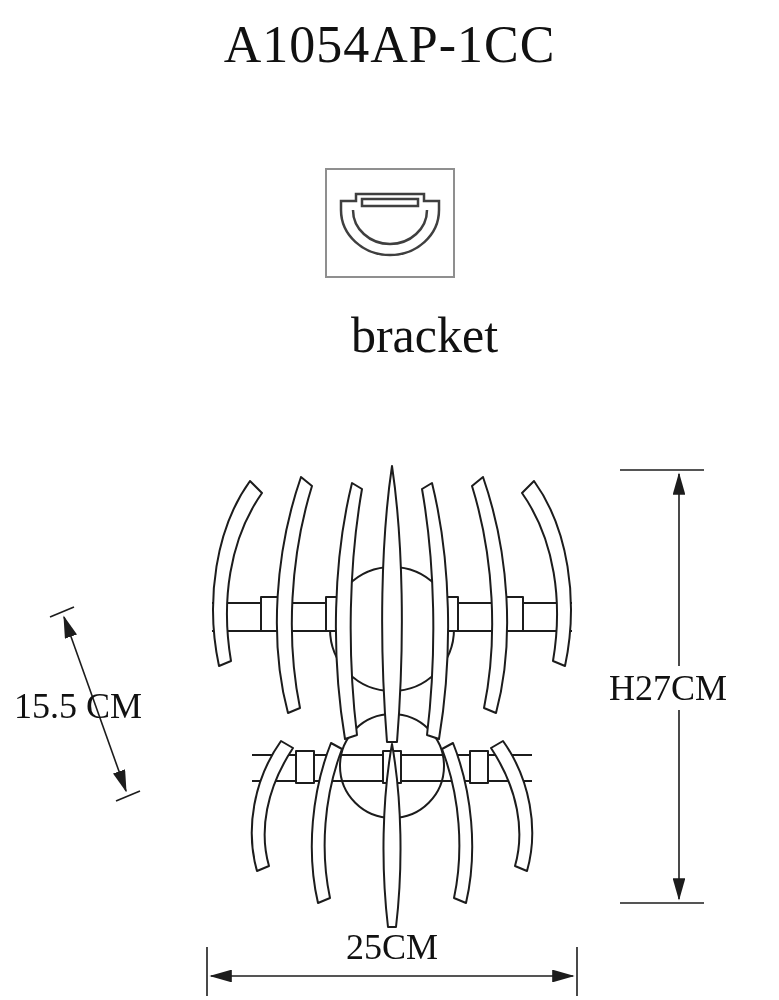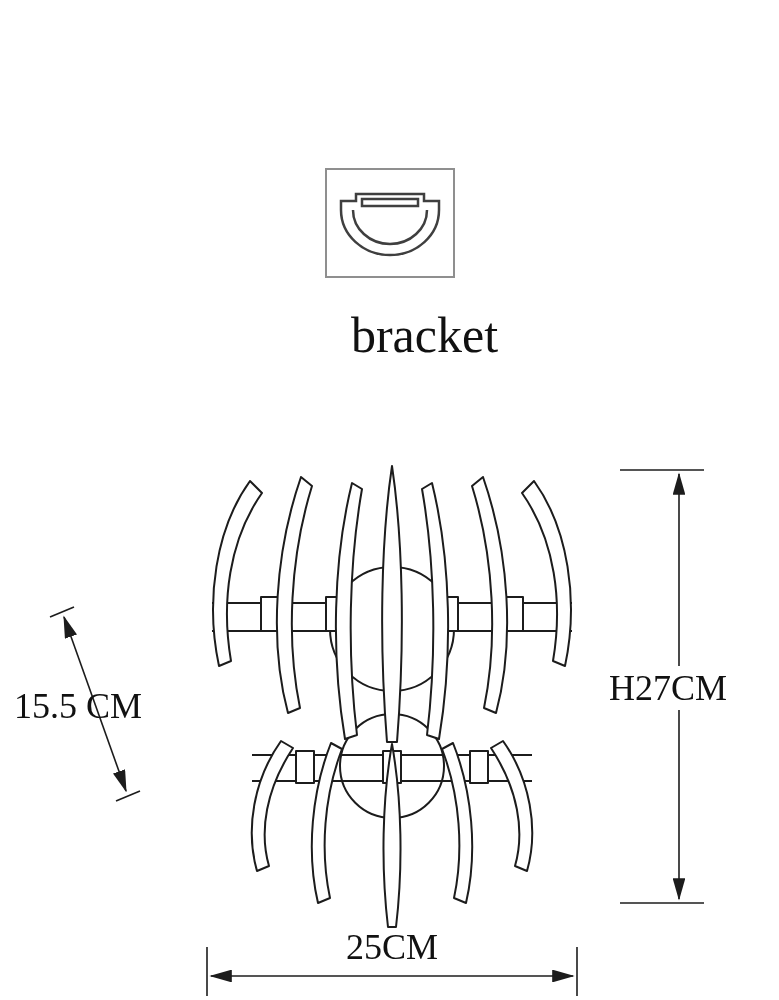--- a/index.html
+++ b/index.html
@@ -54,20 +54,21 @@
     font-family: "Liberation Serif", serif;
     font-size: 36px;
     fill: #111111;
   }
 </style>
 </head>
 <body>
 
 <div class="page">
 
+  <div class="title">A1054AP-1CC</div>
 
   <div class="bracket-box">
     <svg viewBox="0 0 126 106">
       <g fill="none" stroke="#3f3f3f" stroke-width="2.5" stroke-linejoin="miter">
         <path d="M 14 40 L 14 31 L 29 31 L 29 24 L 97 24 L 97 31 L 112 31 L 112 40"></path>
         <rect x="35" y="29" width="56" height="7"></rect>
         <path d="M 14 40 A 49 45 0 0 0 112 40"></path>
         <path d="M 26 40 A 37 34 0 0 0 100 40"></path>
       </g>
     </svg>

